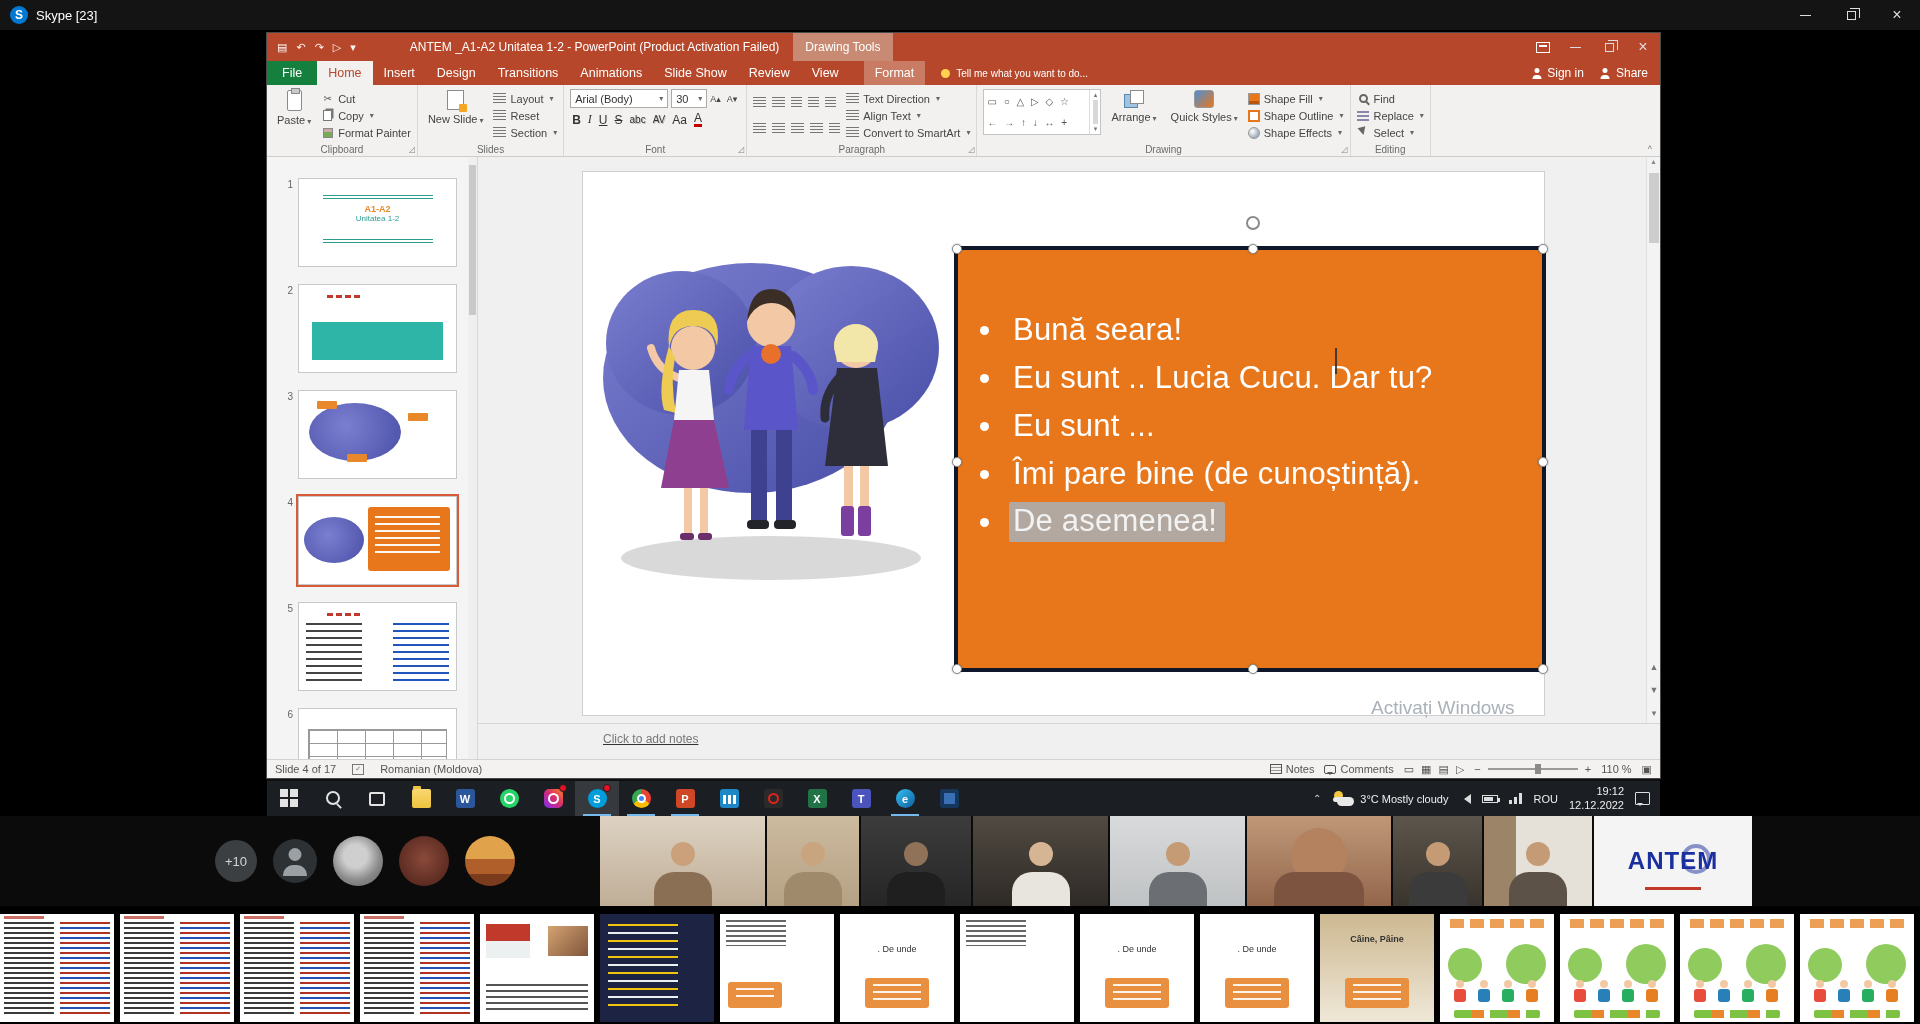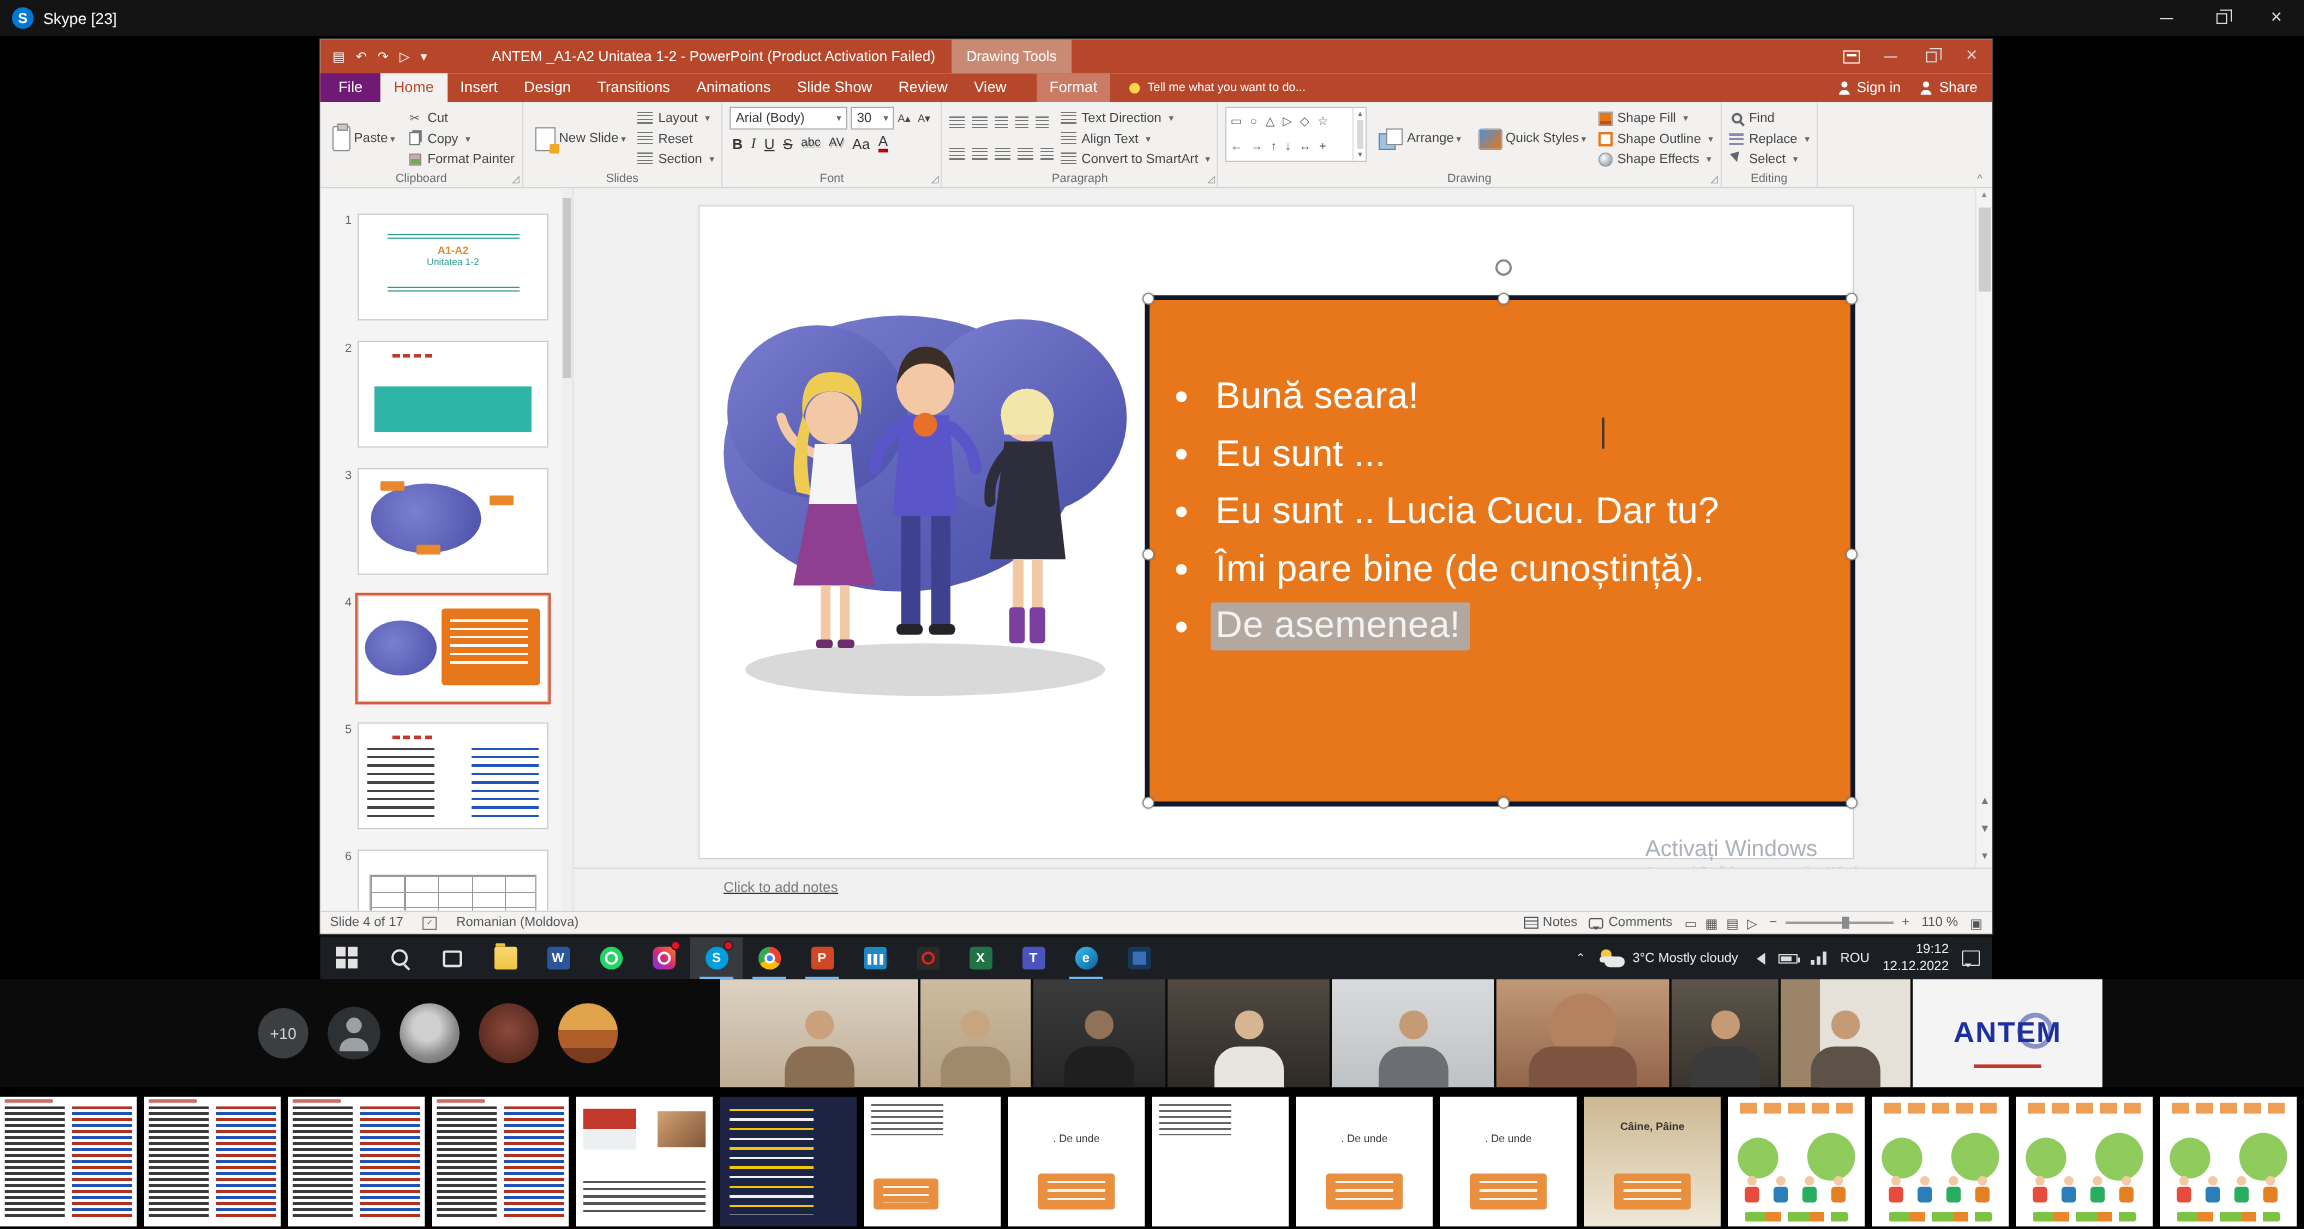--- a/index.html
+++ b/index.html
@@ -26,37 +26,37 @@
 .qat span{opacity:.95;}
 .ttl{margin-left:54px;font-size:12px;white-space:nowrap;}
 .ctxchip{margin-left:14px;background:#C98A74;height:100%;display:flex;align-items:center;padding:0 12px;font-size:12px;}
 .pctl{margin-left:auto;display:flex;height:100%;align-items:center;}
 .rdo{width:14px;height:11px;border:1px solid #fff;position:relative;margin-right:8px;}
 .rdo::after{content:"";position:absolute;left:2px;top:2px;right:2px;height:2px;background:#fff;}
 .wc{width:34px;height:28px;display:flex;align-items:center;justify-content:center;}
 
 .tabsrow{height:24px;background:#B7472A;display:flex;align-items:stretch;}
 .rtab{display:flex;align-items:center;padding:0 11px;color:#fff;font-size:12.5px;white-space:nowrap;}
-.rtab.file{background:#701a75;padding:0 15px;}
+.rtab.file{background:#15803d;padding:0 15px;}
 .rtab.active{background:#F2F1F0;color:#B7472A;}
 .rtab.context{background:#CA7B63;margin-left:14px;}
 .tellme{display:flex;align-items:center;gap:6px;color:#fff;font-size:10px;margin-left:16px;white-space:nowrap;}
 .bulb{width:9px;height:9px;border-radius:50%;background:#FFD34D;}
 .acct{margin-left:auto;display:flex;align-items:center;gap:16px;color:#fff;font-size:12px;padding-right:12px;}
 .person{width:11px;height:11px;position:relative;display:inline-block;}
 .person::before{content:"";position:absolute;top:0;left:50%;transform:translateX(-50%);width:5px;height:5px;border-radius:50%;background:#fff;}
 .person::after{content:"";position:absolute;bottom:0;left:50%;transform:translateX(-50%);width:9px;height:4px;border-radius:4px 4px 0 0;background:#fff;}
 
 
 .ribbon{height:72px;background:#F2F1F0;border-bottom:1px solid #CFCDCB;display:flex;position:relative;}
 .rgroup{position:relative;border-right:1px solid #DAD8D6;padding:4px 6px 14px;display:flex;}
 .rlabel{position:absolute;bottom:1px;left:0;right:0;text-align:center;font-size:10px;color:#6B6B6B;}
 .launcher{position:absolute;right:2px;bottom:2px;font-size:8px;color:#888;}
 .gcontent{display:flex;gap:6px;}
-.bigbtn{display:flex;flex-direction:row;align-items:center;gap:3px;font-size:11px;color:#444;justify-content:flex-start;padding:1px 4px;}
+.bigbtn{display:flex;flex-direction:column;align-items:center;gap:3px;font-size:11px;color:#444;justify-content:flex-start;padding:1px 4px;}
 .biglabel{text-align:center;line-height:1.1;}
 .dd{font-size:8px;color:#666;margin-left:2px;}
 .smallcol{display:flex;flex-direction:column;justify-content:space-between;padding:1px 0;}
 .smbtn{display:flex;align-items:center;gap:4px;font-size:11px;color:#444;height:17px;white-space:nowrap;}
 .mi{width:13px;height:13px;display:inline-flex;align-items:center;justify-content:center;font-size:10px;color:#555;}
 .copy-ico{width:9px;height:11px;border:1px solid #777;background:#fff;box-shadow:2px -2px 0 -0.5px #777;}
 .brush-ico{width:10px;height:10px;background:linear-gradient(#caa 40%,#7a5 40%);border:1px solid #888;}
 .clip{width:15px;height:21px;background:#fff;border:1px solid #8A8A8A;position:relative;border-radius:2px;}
 .clip::before{content:"";position:absolute;top:-3px;left:3px;width:7px;height:4px;background:#C9C9C9;border:1px solid #8A8A8A;}
 .nslide{width:17px;height:20px;background:#fff;border:1px solid #8A8A8A;position:relative;}
@@ -649,25 +649,25 @@
           </svg>
 
           <div class="obox">
             <div>
                 <div class="bullet-line">
                   <span class="bdot"></span>
                   <span class="btext">Bună seara!</span>
                 </div>
                 <div class="bullet-line">
                   <span class="bdot"></span>
-                  <span class="btext">Eu sunt ...</span>
+                  <span class="btext">Eu sunt .. Lucia Cucu. Dar tu?</span>
                 </div>
                 <div class="bullet-line">
                   <span class="bdot"></span>
-                  <span class="btext">Eu sunt .. Lucia Cucu. Dar tu?</span>
+                  <span class="btext">Eu sunt ...</span>
                 </div>
                 <div class="bullet-line">
                   <span class="bdot"></span>
                   <span class="btext">Îmi pare bine (de cunoștință).</span>
                 </div>
                 <div class="bullet-line">
                   <span class="bdot"></span>
                   <span class="btext selected-text">De asemenea!</span>
                 </div>
               </div>

